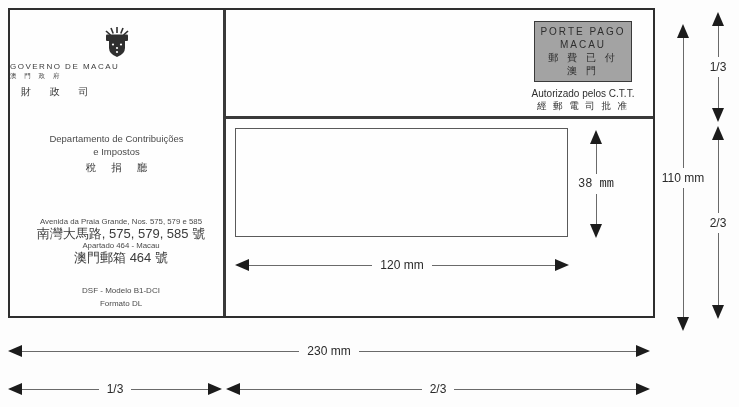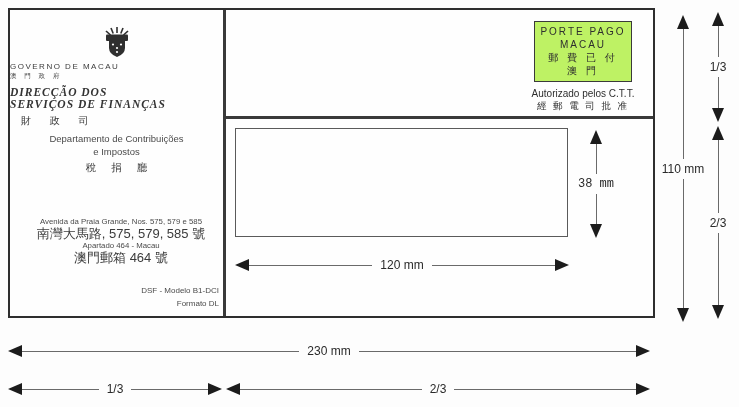--- a/index.html
+++ b/index.html
@@ -36,28 +36,28 @@
     font-size:11.5px; letter-spacing:1px; color:#333; line-height:12px;
   }
   .dir-block { margin-top:5px; }
   .dept-zh { font-size:10px; letter-spacing:8px; color:#3b3b3b; margin-top:4px; padding-left:11px; }
   .division-block { position:absolute; left:0; top:122px; width:100%; text-align:center; }
   .division-line { font-size:9.5px; color:#4a4a4a; line-height:13px; }
   .division-zh { font-size:10.5px; letter-spacing:6px; color:#3b3b3b; margin-top:3px; padding-left:6px; }
   .address-block { position:absolute; left:13px; top:206px; width:196px; text-align:center; }
   .addr-pt { font-size:7.8px; color:#4a4a4a; line-height:11px; }
   .addr-zh { font-size:13px; color:#3b3b3b; line-height:13px; }
-  .modelo-block { position:absolute; left:13px; top:274px; width:196px; text-align:right; }
+  .modelo-block { position:absolute; left:13px; top:274px; width:196px; text-align:center; }
   .modelo-line { font-size:8px; color:#4a4a4a; line-height:13px; }
 
   
   .postage-wrap { position:absolute; left:499px; top:11px; width:148px; text-align:center; }
   .porte-box {
     width:98px; margin:0 auto; border:1.5px solid #3a3a3a; padding:3px 2px 4px 2px;
-    background:#bef264;
+    background:#a3a3a3;
   }
   .porte-line { font-size:10px; letter-spacing:2px; color:#2e2e2e; line-height:13px; }
   .porte-zh { font-size:10px; letter-spacing:3px; color:#2e2e2e; line-height:13px; }
   .auth-line { font-size:10px; color:#2e2e2e; margin-top:6px; }
   .auth-zh { font-size:9.5px; letter-spacing:2px; color:#2e2e2e; margin-top:1px; }
 
   
   .window-rect {
     position:absolute; left:225px; top:118px; width:333px; height:109px;
     border:1.2px solid #5a5a5a; background:#fefefe;
@@ -101,24 +101,20 @@
           <path d="M11 17 h16 v7 q0 6 -8 9 q-8 -3 -8 -9 z" fill="#2f2f2f"></path>
           <g fill="#fdfdfd">
             <circle cx="15" cy="20.5" r="1.1"></circle>
               <circle cx="23" cy="20.5" r="1.1"></circle>
             <circle cx="19" cy="24" r="1.1"></circle>
               <circle cx="19" cy="28" r="1.1"></circle>
           </g>
         </svg>
         <div class="gov-name">GOVERNO DE MACAU</div>
         <div class="gov-name-zh">澳 門 政 府</div>
-        <div class="dir-block">
-          <div class="dir-line">DIRECÇÃO DOS</div>
-          <div class="dir-line">SERVIÇOS DE FINANÇAS</div>
-        </div>
         <div class="dept-zh">財 政 司</div>
       </div>
 
       <div class="division-block">
         <div class="division-line">Departamento de Contribuições</div>
         <div class="division-line">e Impostos</div>
         <div class="division-zh">稅 捐 廳</div>
       </div>
 
       <div class="address-block">
@@ -157,21 +153,21 @@
 
     <div class="dim-h" style="left:225px; top:248px; width:334px; height:14px;">
       <span class="tri tri-left"></span>
       <span class="hline"></span>
       <span class="dim-label">120 mm</span>
       <span class="hline"></span>
       <span class="tri tri-right"></span>
     </div>
   </div>
 
-  <div class="dim-v" style="left:662px; top:15px; width:42px; height:307px;">
+  <div class="dim-v" style="left:662px; top:24px; width:42px; height:307px;">
     <span class="tri tri-up"></span>
     <span class="vline"></span>
     <span class="dim-label">110 mm</span>
     <span class="vline"></span>
     <span class="tri tri-down"></span>
   </div>
 
   <div class="dim-v" style="left:704px; top:12px; width:28px; height:110px;">
     <span class="tri tri-up"></span>
     <span class="vline"></span>

